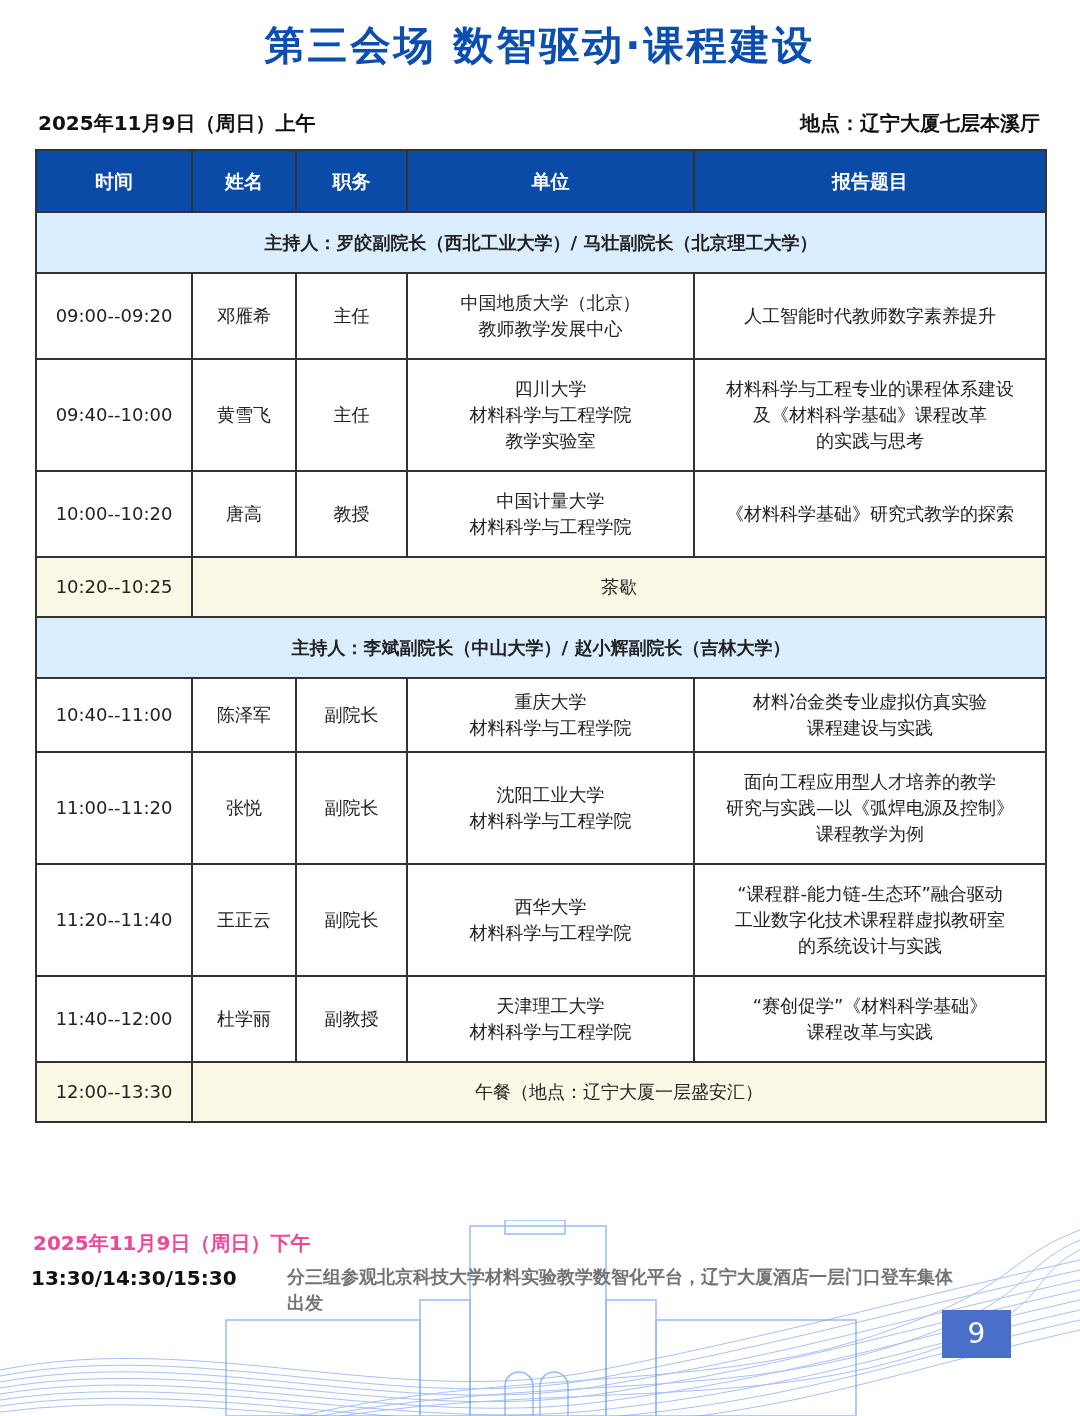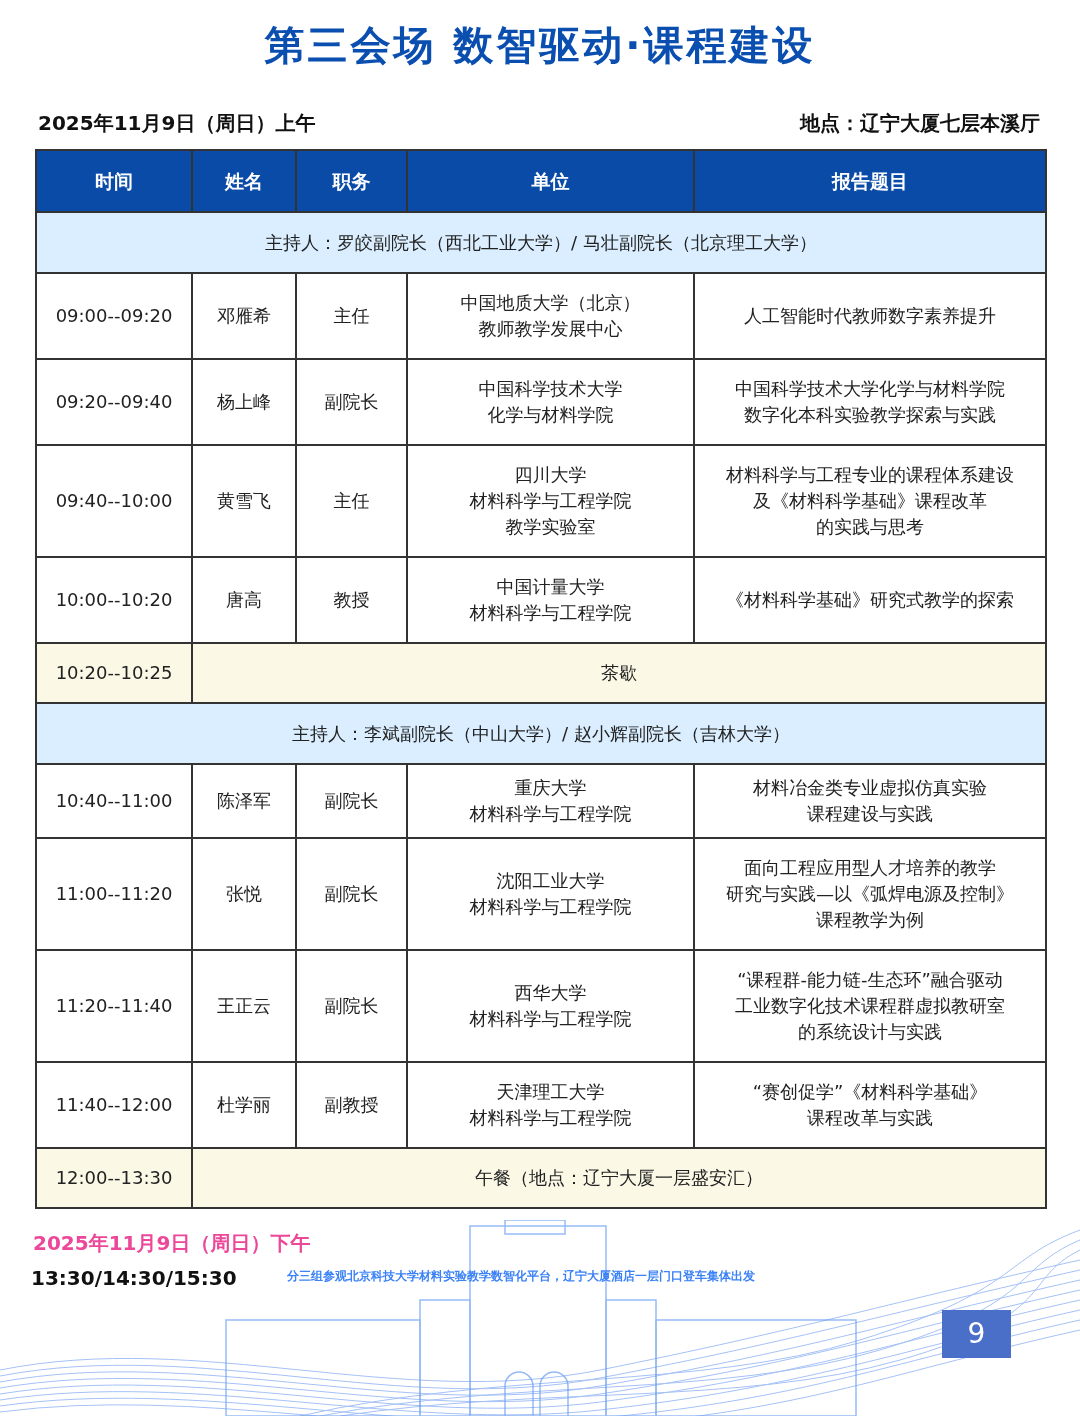--- a/index.html
+++ b/index.html
@@ -23,34 +23,34 @@
     border-collapse:collapse; table-layout:fixed;
     font-size:18px;
   }
   table.sched td, table.sched th {
     border:2px solid #333; text-align:center; vertical-align:middle;
     padding:0 14px; line-height:26px;
   }
   table.sched th {
     background:#0a4ba8; color:#fff; font-weight:bold; height:60px; font-size:19px;
   }
-  tr.host td { background:#daeeff; font-weight:normal; height:59px; font-size:18px; }
+  tr.host td { background:#daeeff; font-weight:bold; height:59px; font-size:18px; }
   tr.break td { background:#fbf8e6; height:58px; }
   td.multi { white-space:pre-line; }
   .bottom-bg {
     position:absolute; left:0; top:1220px; width:1080px; height:196px; overflow:hidden;
   }
   .pm-date {
     position:absolute; left:33px; top:1230px; font-size:20px; font-weight:bold; color:#ec4899;
   }
   .pm-time {
     position:absolute; left:31px; top:1266px; font-size:20px; font-weight:bold; color:#111;
   }
   .pm-desc {
-    position:absolute; left:287px; top:1264px; width:680px; font-size:12px; font-weight:bold; color:#3b82f6; line-height:26px;font-family:Liberation Mono, monospace;
+    position:absolute; left:287px; top:1264px; width:680px; font-size:18px; font-weight:bold; color:#737373; line-height:26px;
   }
   .page-num {
     position:absolute; left:942px; top:1310px; width:69px; height:48px;
     background:#4a6fc8; color:#fff; font-size:28px; text-align:center; line-height:48px;
   }
 </style>
 </head>
 <body>
 
 <div class="title">第三会场  数智驱动·课程建设</div>
@@ -76,29 +76,20 @@
   <tr class="host">
     <td colspan="5">主持人：罗皎副院长（西北工业大学）/ 马壮副院长（北京理工大学）</td>
   </tr>
   <tr style="height:86px">
     <td>09:00--09:20</td>
     <td>邓雁希</td>
     <td>主任</td>
     <td class="multi">中国地质大学（北京）
 教师教学发展中心</td>
     <td class="multi">人工智能时代教师数字素养提升</td>
-  </tr>
-  <tr style="height:86px">
-    <td>09:20--09:40</td>
-    <td>杨上峰</td>
-    <td>副院长</td>
-    <td class="multi">中国科学技术大学
-化学与材料学院</td>
-    <td class="multi">中国科学技术大学化学与材料学院
-数字化本科实验教学探索与实践</td>
   </tr>
   <tr style="height:112px">
     <td>09:40--10:00</td>
     <td>黄雪飞</td>
     <td>主任</td>
     <td class="multi">四川大学
 材料科学与工程学院
 教学实验室</td>
     <td class="multi">材料科学与工程专业的课程体系建设
 及《材料科学基础》课程改革

